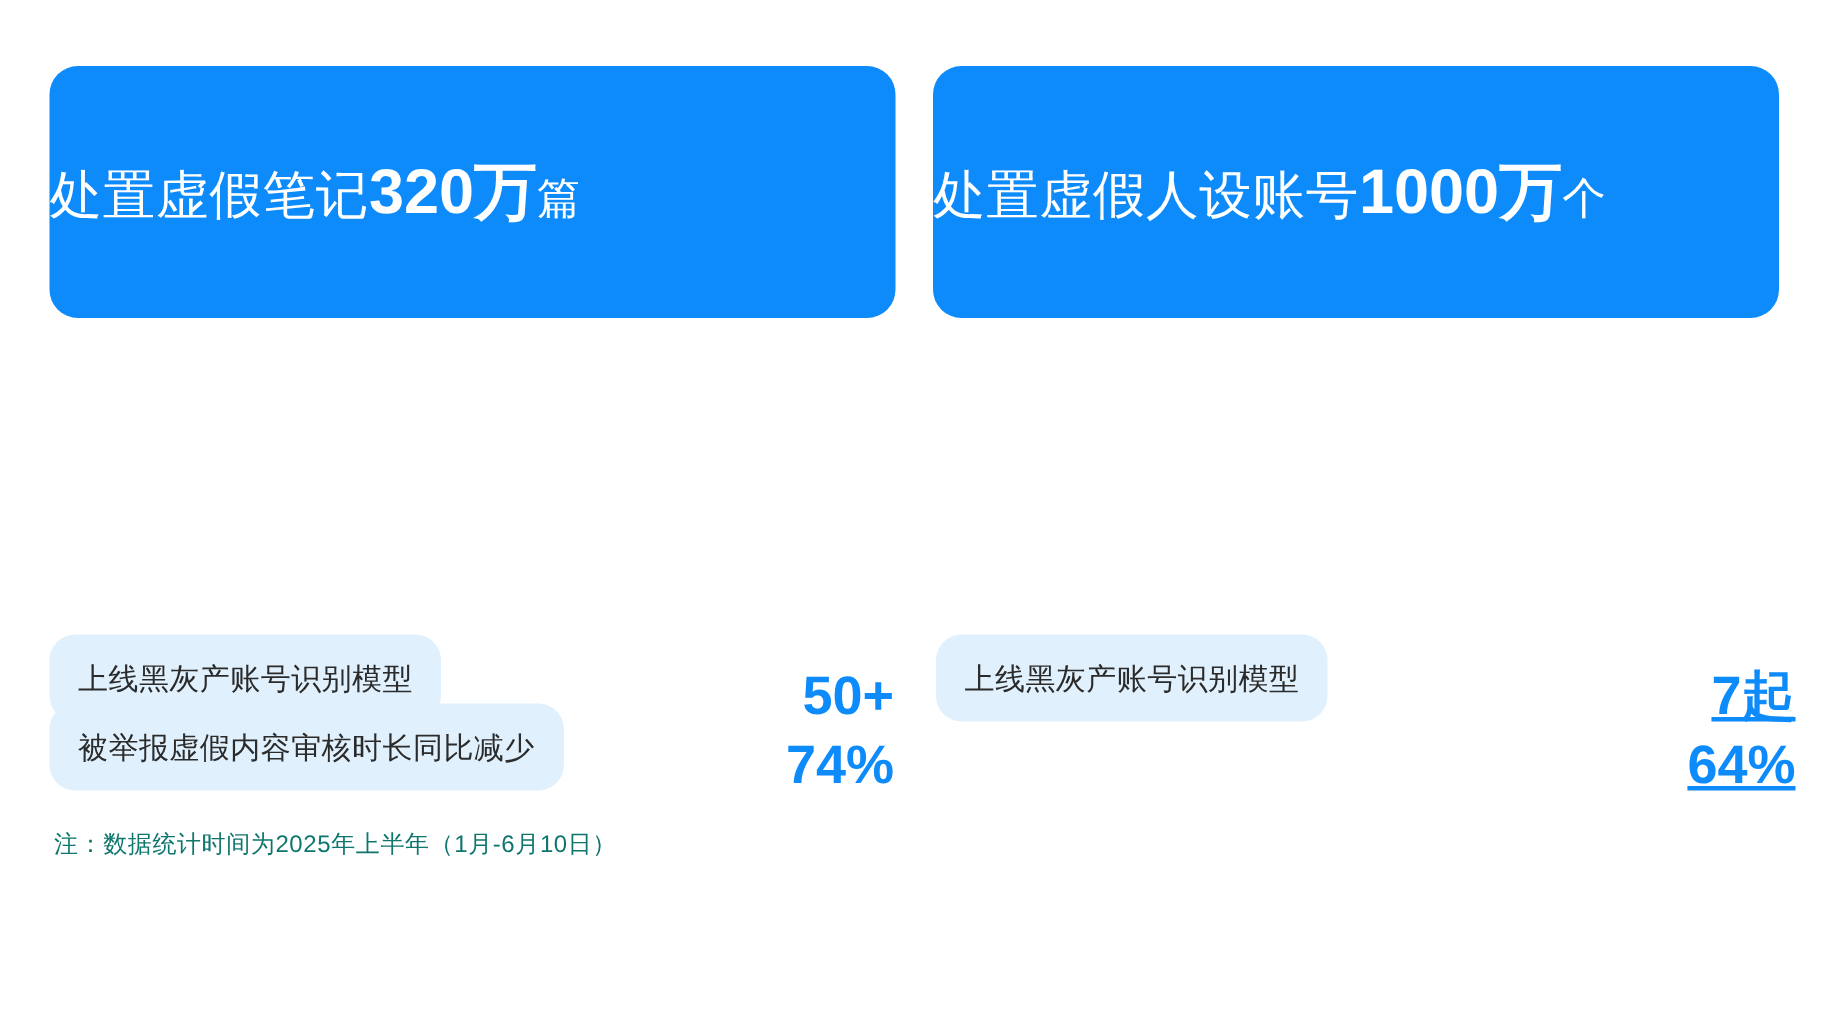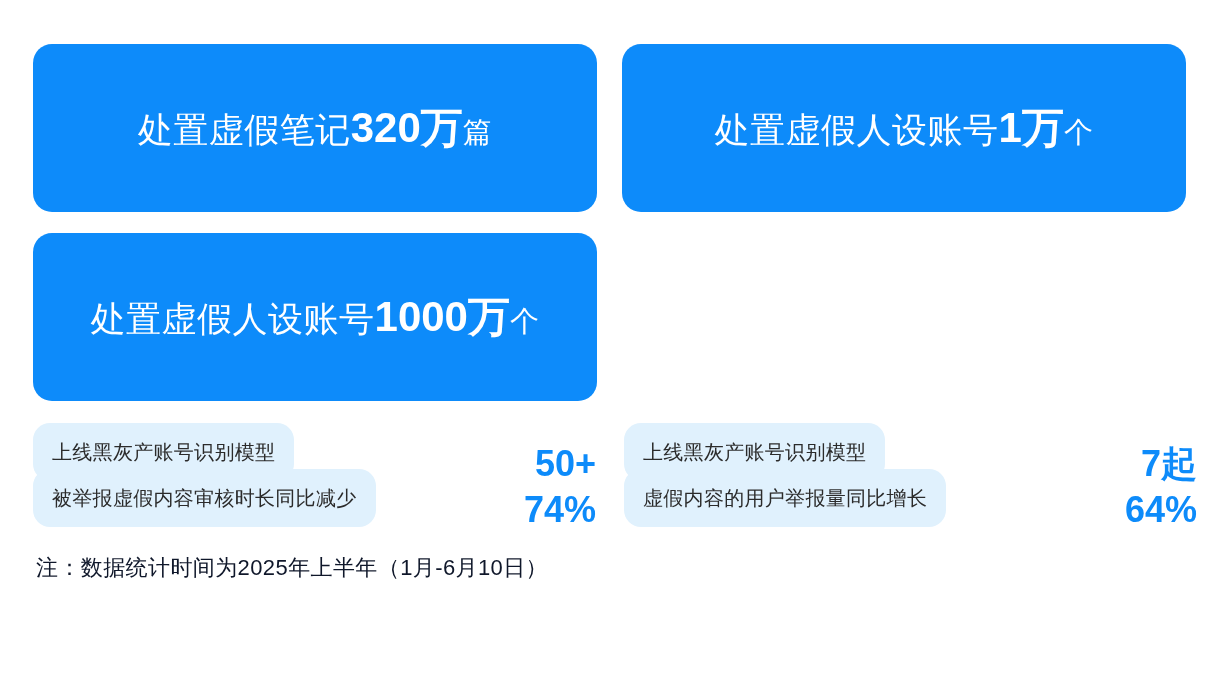--- a/index.html
+++ b/index.html
@@ -29,21 +29,21 @@
     grid-template-rows: 168px 168px;
     column-gap: 25px;
     row-gap: 21px;
   }
 
   .stat-card {
     background: #0d8bfa;
     border-radius: 19px;
     display: flex;
     align-items: center;
-    justify-content: center;
+    justify-content: flex-start;
     color: #ffffff;
     overflow: hidden;
   }
 
   .stat-card .card-line {
     font-size: 35px;
     line-height: 1.15;
     letter-spacing: 0.5px;
     white-space: nowrap;
     font-weight: 400;
@@ -104,51 +104,47 @@
     font-weight: 700;
     color: #0d8bfa;
     letter-spacing: 0px;
     white-space: nowrap;
     padding-right: 26px;
     margin-top: 24px;
   }
 
   .mini-col.right .mini-value {
     padding-right: 14px;
+    text-decoration: underline;
   }
 
   
   .footnote {
     margin-top: 38px;
     margin-left: 3px;
-    font-size: 22px;
-    color: #0f172a;
+    font-size: 16px;
+    color: #0f766e;
     letter-spacing: 0.4px;
     white-space: nowrap;
   }
 </style>
 </head>
 <body>
 
 <div class="page">
 
   <div class="cards-grid">
 
     <div class="stat-card">
       <div class="card-line">
         <span>处置虚假笔记</span><span class="num">320万</span><span class="unit">篇</span>
       </div>
     </div>
 
 
-    <div class="stat-card">
-      <div class="card-line">
-        <span>处置虚假人设账号</span><span class="num">1万</span><span class="unit">个</span>
-      </div>
-    </div>
 
     <div class="stat-card">
       <div class="card-line">
         <span>处置虚假人设账号</span><span class="num">1000万</span><span class="unit">个</span>
       </div>
     </div>
 
   </div>
 
   <div class="mini-grid">
@@ -168,21 +164,20 @@
     </div>
 
     <div class="mini-col right">
 
       <div class="mini-row">
         <span class="mini-pill">上线黑灰产账号识别模型</span>
         <span class="mini-value">7起</span>
       </div>
 
       <div class="mini-row">
-        <span class="mini-pill">虚假内容的用户举报量同比增长</span>
         <span class="mini-value">64%</span>
       </div>
 
     </div>
 
   </div>
 
   <div class="footnote">注：数据统计时间为2025年上半年（1月-6月10日）</div>
 
 </div>

